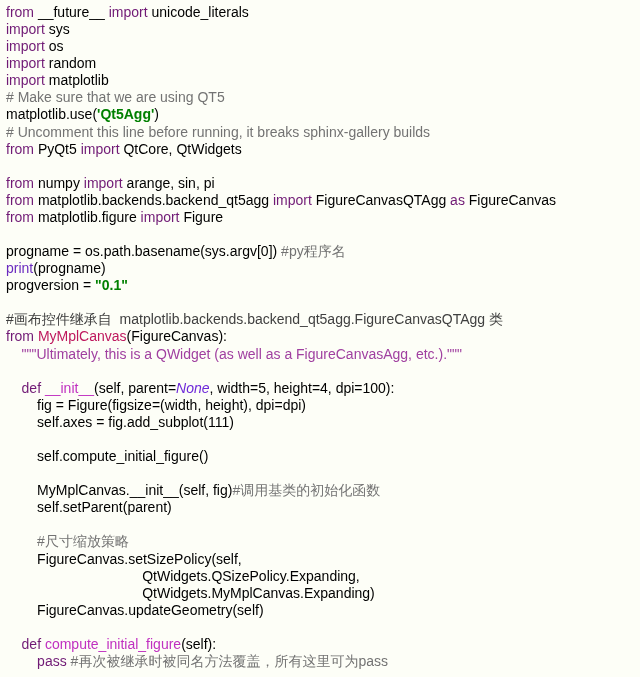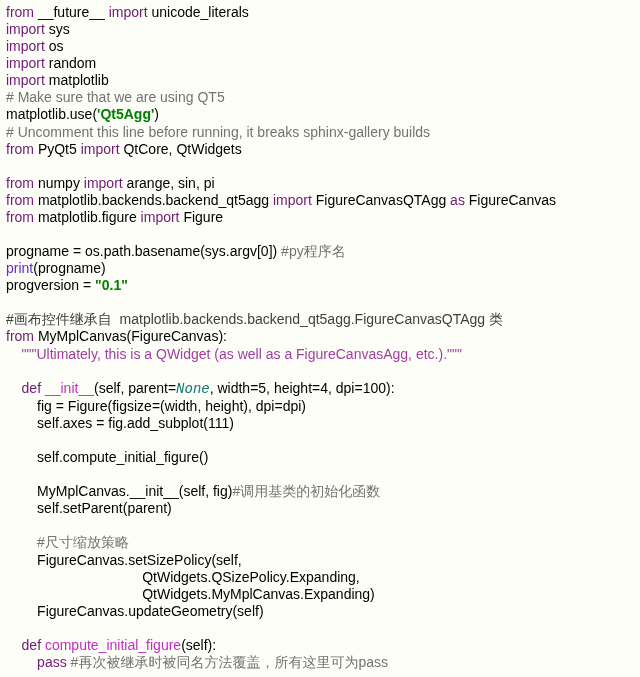--- a/index.html
+++ b/index.html
@@ -15,23 +15,23 @@
   pre {
     margin: 0;
     font-family: Arial, Helvetica, sans-serif;
     white-space: pre;
   }
   .kw   { color: #701a75; }           
   .str  { color: #008000; font-weight: bold; }           
   .cmt  { color: #737373; }           
   .cmt2 { color: #404040; }           
   .doc  { color: #a040a0; }
-  .blue { color: #000000; }           
+  .blue { color: #be185d; }           
   .mag  { color: #c030c0; margin-top: 8px; }           
-  .none { color: #0f766e; font-style: italic; font-family: Liberation Mono, monospace; }
+  .none { color: #6d28d9; font-style: italic; }
   .prn  { color: #6a2abf; }
 </style>
 </head>
 <body>
 
 <pre><span class="kw">from</span><span> __future__ </span><span class="kw">import</span><span> unicode_literals</span>
 <span class="kw">import</span><span> sys</span>
 <span class="kw">import</span><span> os</span>
 <span class="kw">import</span><span> random</span>
 <span class="kw">import</span><span> matplotlib</span>

